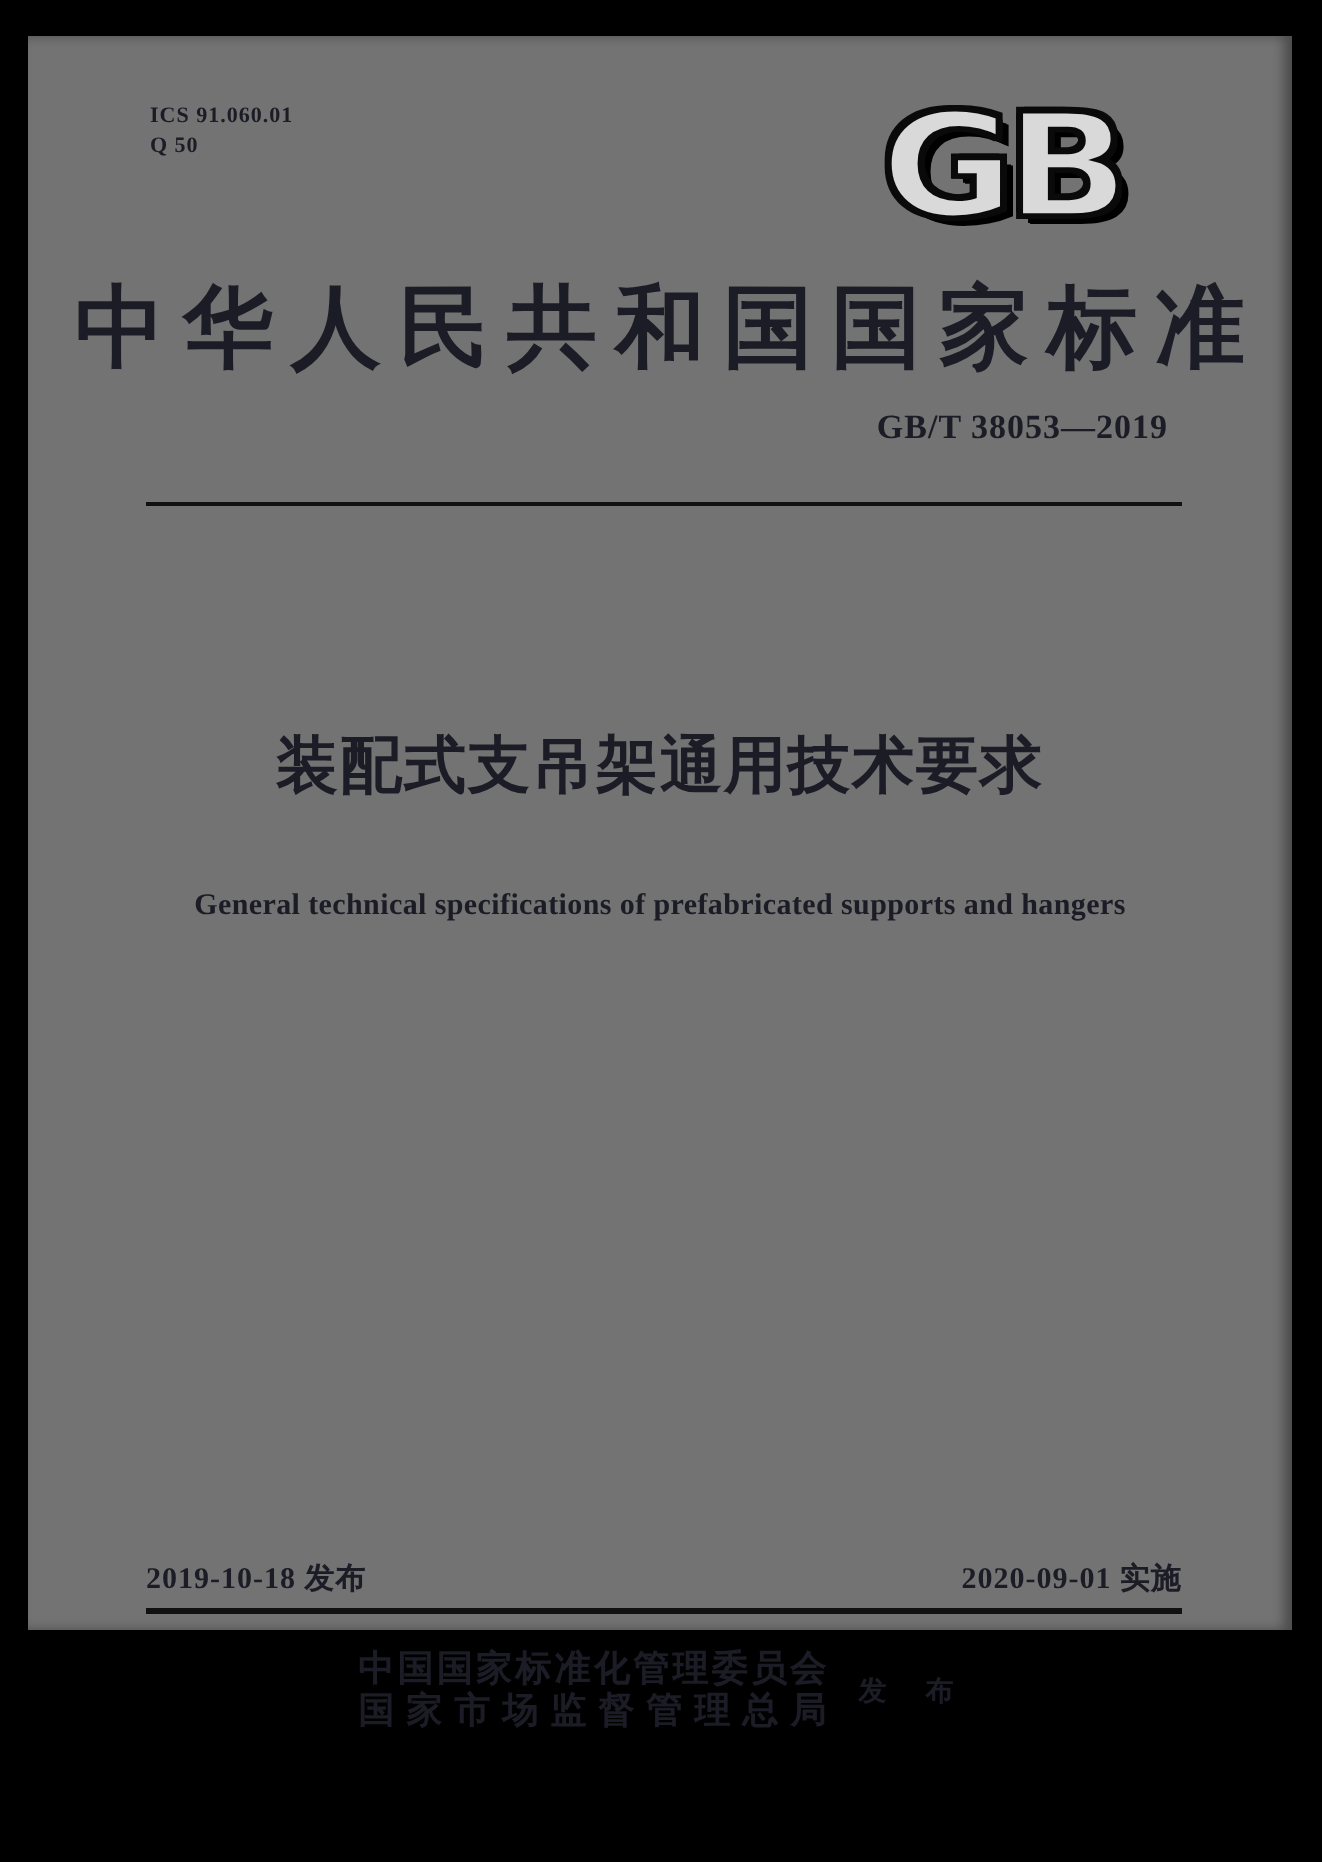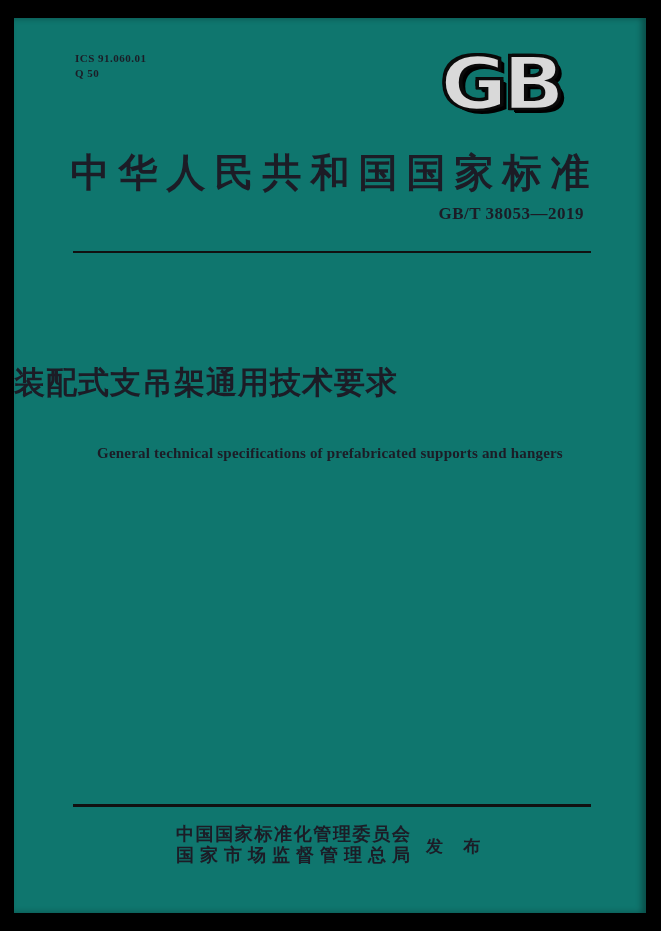--- a/index.html
+++ b/index.html
@@ -9,22 +9,22 @@
     width: 661px;
     height: 931px;
     background: #000000;
     overflow: hidden;
     font-family: "Liberation Serif", "DejaVu Serif", serif;
     color: #1c1c26;
   }
   .page {
     position: absolute;
     left: 14px; top: 18px;
-    width: 632px; height: 895px;
-    background: #0f766e;
+    width: 632px; height: 797px;
+    background: #737373;
     box-shadow: -4px 0 6px rgba(0,0,0,0.35) inset;
   }
   .ics-block {
     position: absolute;
     left: 61px; top: 33px;
     font-weight: bold;
     font-size: 11px;
     line-height: 1.4;
     letter-spacing: 0.5px;
   }
@@ -40,25 +40,25 @@
     -webkit-text-stroke: 3px #0a0a0a;
     text-shadow:
       -2px -2px 0 #0a0a0a, 2px -2px 0 #0a0a0a,
       -2px 2px 0 #0a0a0a, 2px 2px 0 #0a0a0a,
       5px 5px 0 #000000, 4px 4px 0 #000000;
     transform: scaleY(0.88);
     transform-origin: top right;
   }
   .header-title {
     position: absolute;
-    top: 128px; left: 0;
+    top: 116px; left: 0;
     width: 100%;
     text-align: center;
     font-weight: bold;
-    font-size: 39px;
+    font-size: 45px;
     letter-spacing: 9px;
     padding-left: 9px;
     white-space: nowrap;
   }
   .std-number {
     position: absolute;
     top: 186px; right: 62px;
     font-weight: bold;
     font-size: 17px;
     letter-spacing: 0.5px;
@@ -67,20 +67,21 @@
   .rule-top {
     position: absolute;
     top: 233px; left: 59px;
     width: 518px; height: 2px;
     background: #111111;
   }
   .title-cn {
     position: absolute;
     top: 344px; left: 0;
     width: 100%;
+    text-align: center;
     font-family: Liberation Serif, serif;
     font-weight: bold;
     font-size: 31px;
     letter-spacing: 1px;
     white-space: nowrap;
   }
   .title-en {
     position: absolute;
     top: 410px; left: 0;
     width: 100%;
@@ -120,21 +121,21 @@
     font-weight: bold;
     font-size: 18px;
     line-height: 21px;
   }
   .issuer-line {
     text-align: justify;
     text-align-last: justify;
   }
   .publish-label {
     font-weight: bold;
-    font-size: 17px;
+    font-size: 14px;
     letter-spacing: 8px;
     white-space: nowrap;
     padding-top: 2px;
   }
 </style>
 </head>
 <body>
 
 <div class="page">
 
@@ -148,20 +149,24 @@
   <div class="header-title">中华人民共和国国家标准</div>
 
   <div class="std-number">GB/T 38053—2019</div>
 
   <div class="rule-top"></div>
 
   <div class="title-cn">装配式支吊架通用技术要求</div>
 
   <div class="title-en">General technical specifications of prefabricated supports and hangers</div>
 
+  <div class="dates-row">
+    <span>2019-10-18 发布</span>
+    <span>2020-09-01 实施</span>
+  </div>
 
   <div class="rule-bottom"></div>
 
   <div class="issuer-group">
     <div class="issuer-lines">
       <div class="issuer-line">中国国家标准化管理委员会</div>
       <div class="issuer-line">国家市场监督管理总局</div>
     </div>
     <div class="publish-label">发 布</div>
   </div>

